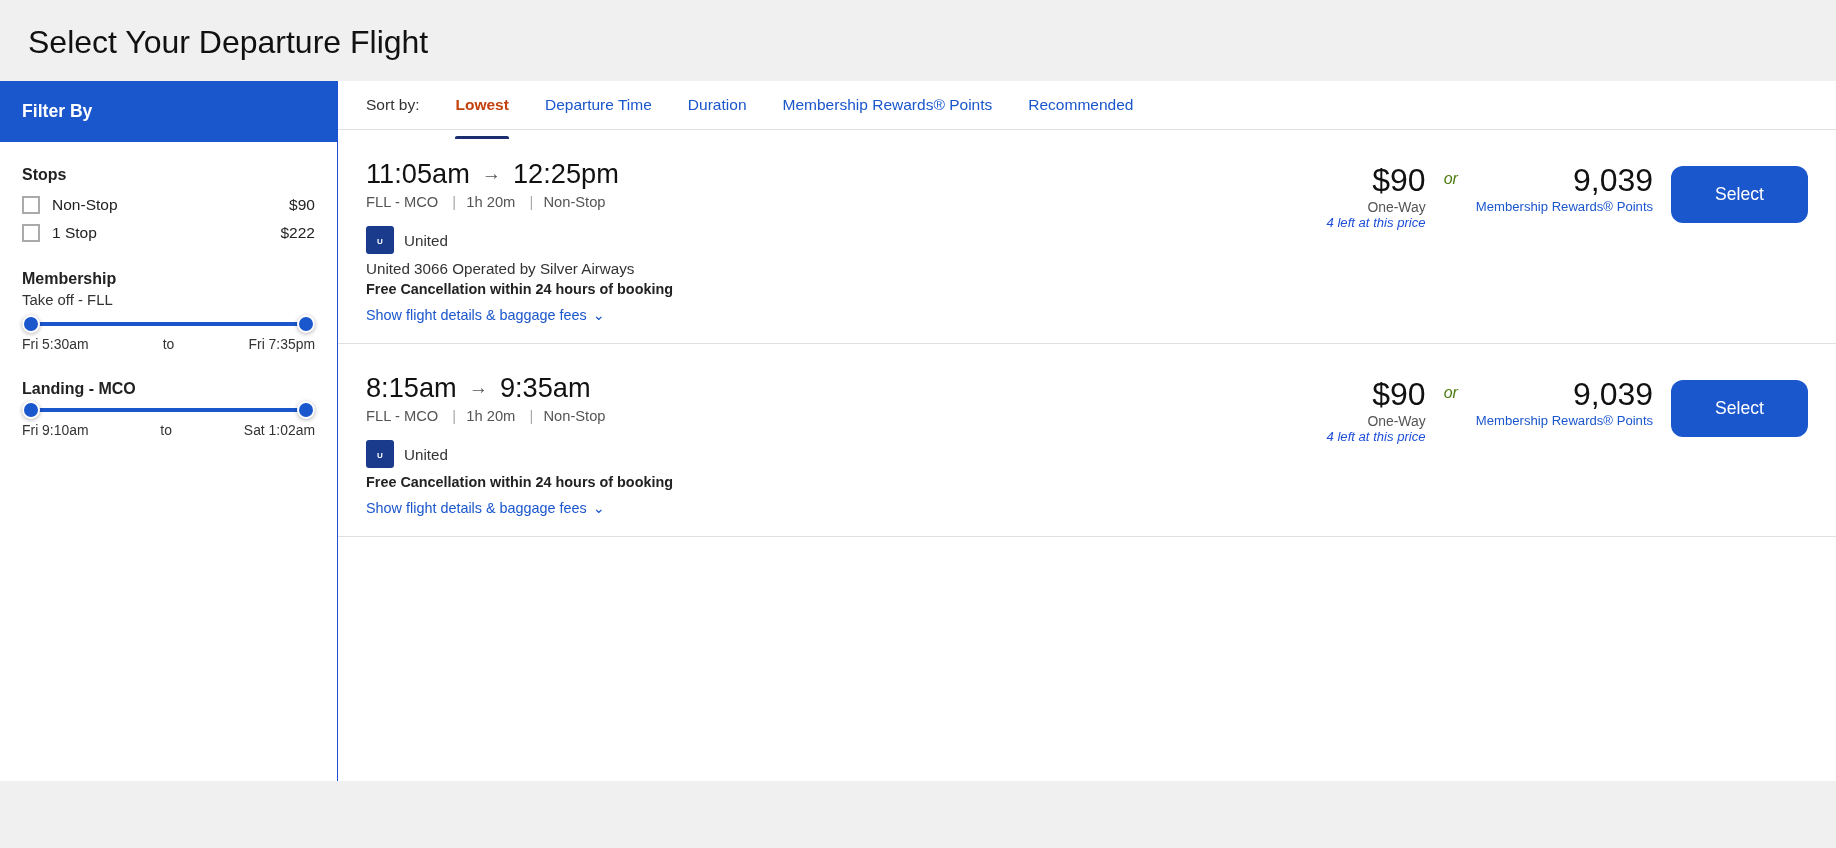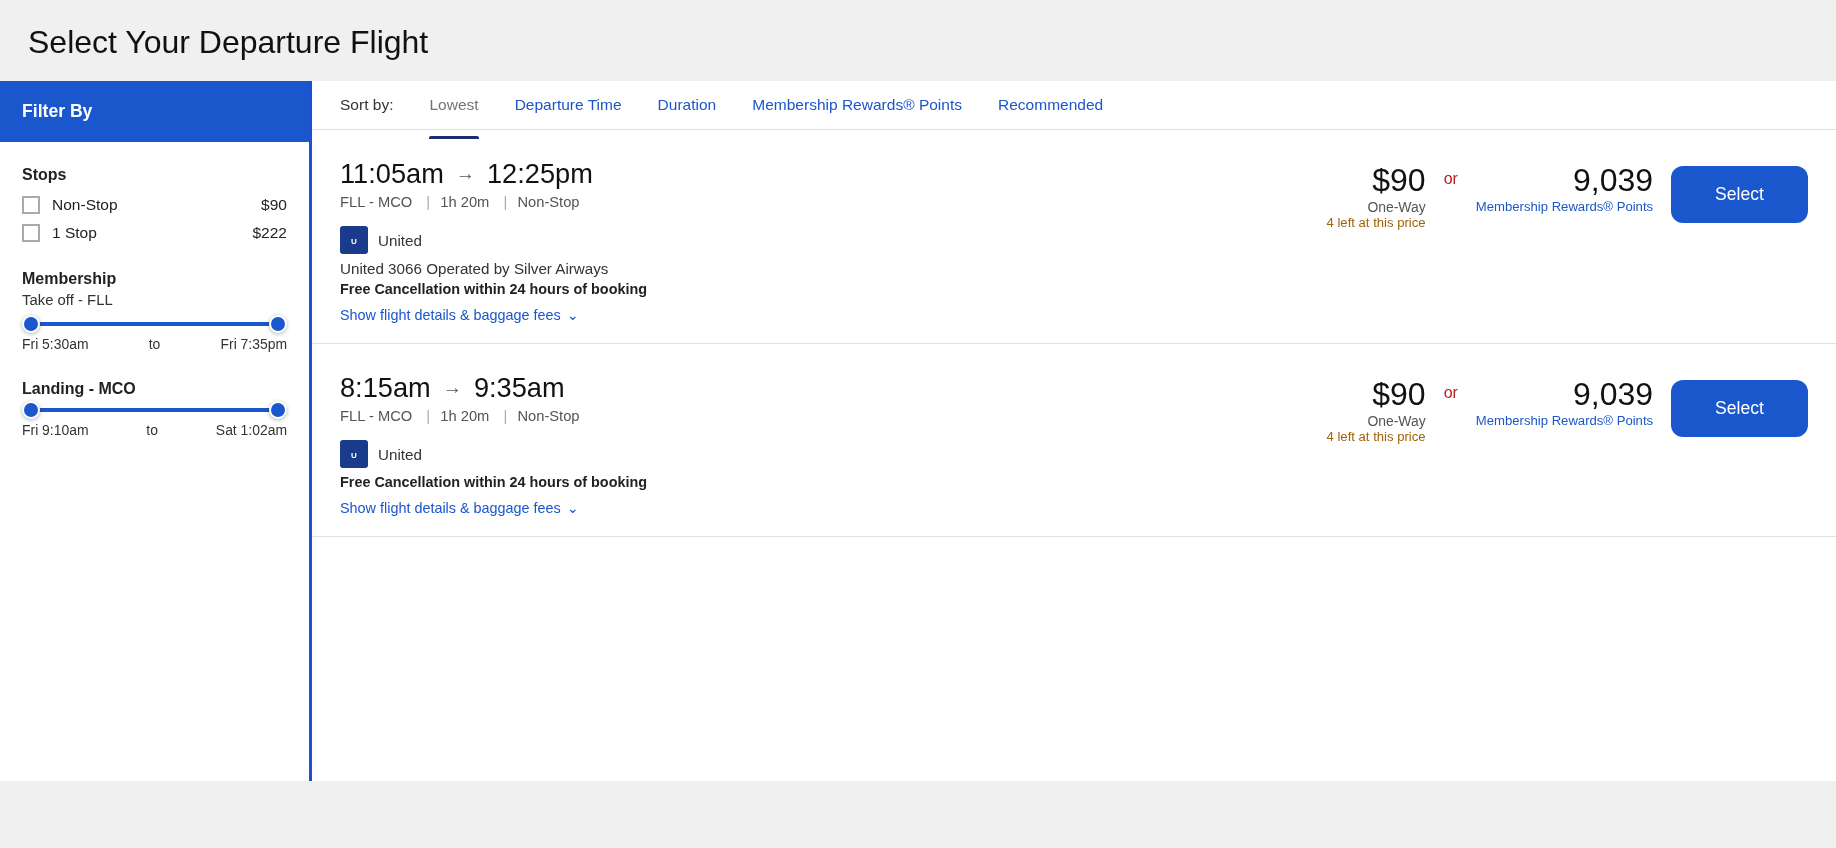--- a/index.html
+++ b/index.html
@@ -14,24 +14,24 @@
       padding: 24px 28px 20px;
       background: #f0f0f0;
       color: #111;
     }
     .main-layout {
       display: flex;
       min-height: 700px;
     }
     
     .sidebar {
-      width: 312px;
+      width: 338px;
       flex-shrink: 0;
       background: #fff;
-      border-right: 3px solid #1d4ed8;
+      border-right: 1px solid #1d4ed8;
     }
     .sidebar-header {
       background: #1a56cc;
       color: #fff;
       font-size: 1.1rem;
       font-weight: bold;
       padding: 20px 22px;
     }
     .sidebar-body {
       padding: 24px 22px;
@@ -134,22 +134,22 @@
       padding: 0 18px;
       height: 68px;
       display: flex;
       align-items: center;
       text-decoration: none;
       position: relative;
       border: none;
       background: none;
     }
     .sort-tab.active {
-      color: #737373;
-      font-weight: 400;
+      color: #c2410c;
+      font-weight: 700;
     }
     .sort-tab.active::after {
       content: '';
       position: absolute;
       bottom: 0;
       left: 18px;
       right: 18px;
       height: 3px;
       background: #1a2e70;
       border-radius: 2px 2px 0 0;
@@ -248,27 +248,29 @@
       font-weight: 500;
       color: #111;
     }
     .price-way {
       font-size: 0.87rem;
       color: #555;
       text-align: right;
     }
     .price-alert {
       font-size: 0.82rem;
-      color: #a16207;
+      color: #1d4ed8;
       text-align: left;
+      font-style: italic;
     }
     .or-label {
       font-size: 1rem;
-      color: #b91c1c;
+      color: #4d7c0f;
       padding-top: 8px;
+      font-style: italic;
     }
     .points-block {
       text-align: right;
     }
     .points-amount {
       font-size: 2rem;
       font-weight: 500;
       color: #111;
     }
     .points-label {

